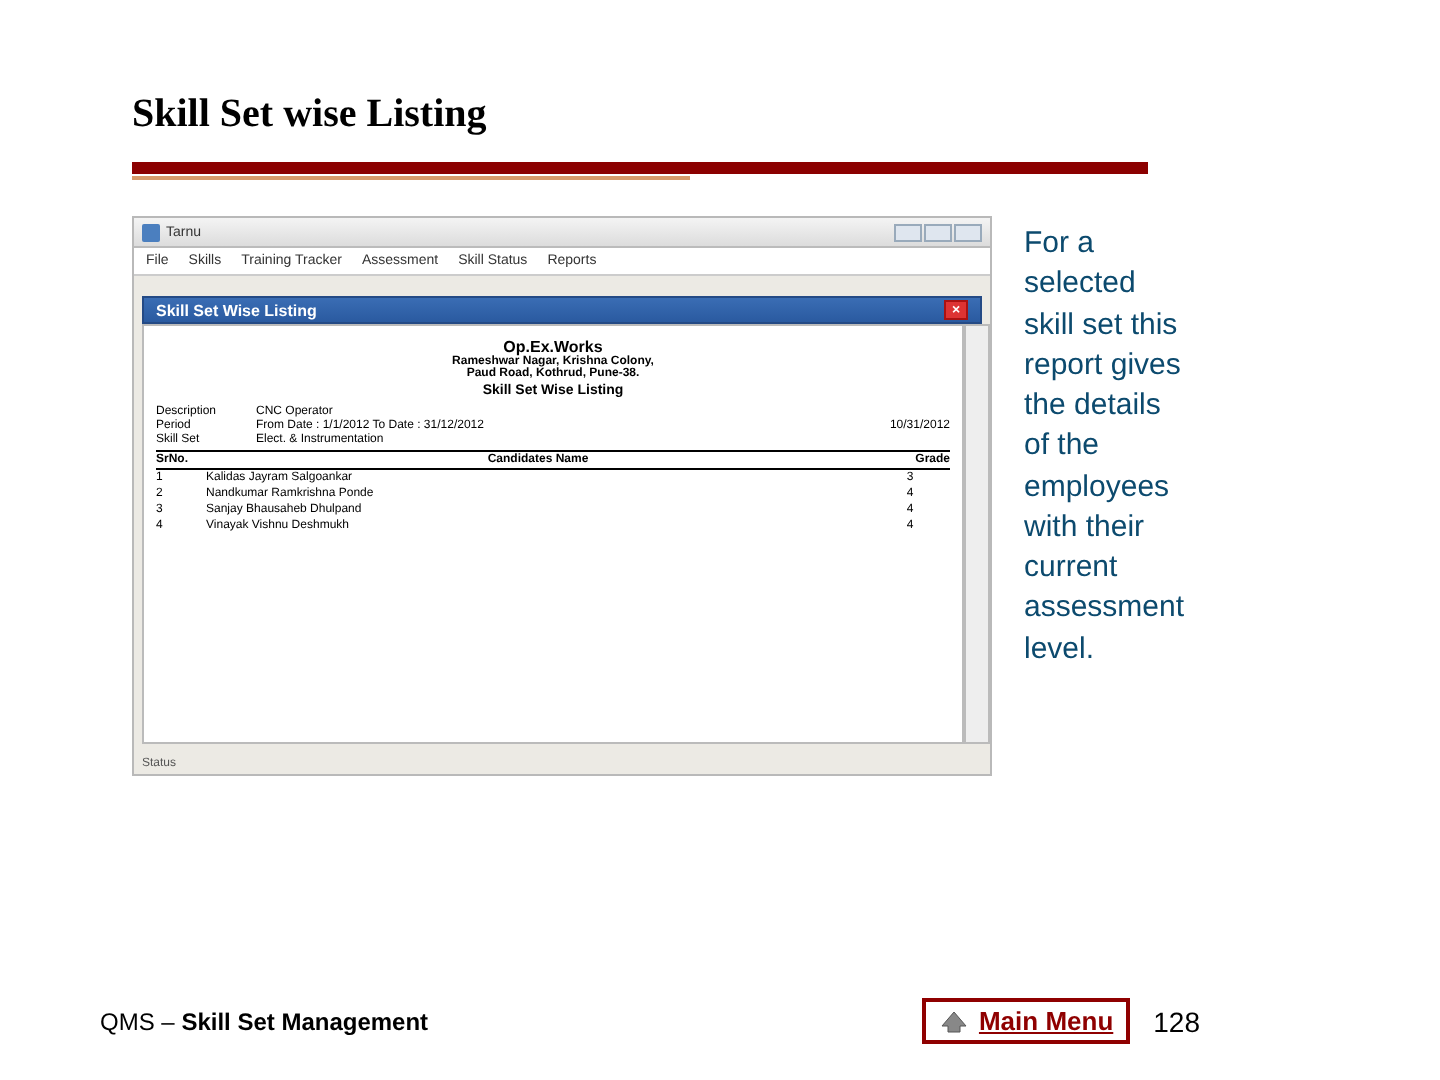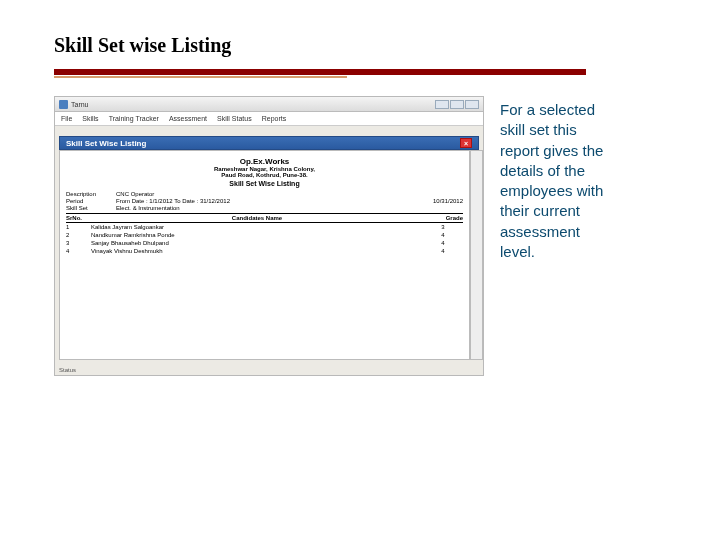--- a/index.html
+++ b/index.html
@@ -1,17 +1,17 @@
 <!DOCTYPE html>
 <html><head>
 <meta charset="utf-8">
 <style>
   * { box-sizing: border-box; margin: 0; padding: 0; }
   html, body { width: 720px; height: 540px; font-family: Verdana, Arial, sans-serif; background: #fff; }
-  .slide { position: relative; width: 640px; height: 540px; padding: 4px; }
+  .slide { position: relative; width: 640px; height: 540px; padding: 16px; }
   .title-area { padding: 30px 50px 6px 50px; }
   .title { font-family: Georgia, 'Times New Roman', serif; font-weight: bold; font-size: 20px; color: #000; }
   .line-stack { margin: 6px 50px 10px 50px; }
   .line-dark { height: 6px; background: #8b0000; }
   .line-light { height: 2px; background: #d79a6a; margin-top: 1px; width: 55%; }
 
   .content { display: flex; padding: 8px 30px 0 50px; gap: 16px; align-items: flex-start;}
   .screenshot { width: 430px; height: 280px; background: #eceae4; border: 1px solid #b9b9b9; position: relative; font-family: Tahoma, Arial, sans-serif; font-size: 7px; color: #333; }
   .ss-titlebar { height: 15px; background: linear-gradient(#f4f4f4,#dcdcdc); border-bottom:1px solid #bbb; display:flex; align-items:center; padding:0 4px; gap:3px;}
   .ss-titlebar .icon { width:9px; height:9px; background:#4b7fbf; border-radius:1px; }
@@ -135,14 +135,28 @@
           </div>
         </div>
         <div class="ss-scroll"></div>
       </div>
       <div class="ss-status">Status</div>
     </div>
 
     <div class="desc">For a selected skill set this report gives the details of the employees with their current assessment level.</div>
   </div>
 
+  <div class="footer">
+    <span class="footer-text">
+      <span>QMS – </span><span class="strong">Skill Set Management</span>
+    </span>
+    <span class="mainmenu">
+      <span class="arrow">
+        <svg viewBox="0 0 16 12" width="16" height="12">
+            <path d="M8 1 L14 8 L11 8 L11 11 L5 11 L5 8 L2 8 Z"></path>
+          </svg>
+      </span>
+      <span class="mainmenu-label">Main Menu</span>
+    </span>
+    <span class="pagenum">128</span>
+  </div>
 
 </div>
 
 </body></html>

